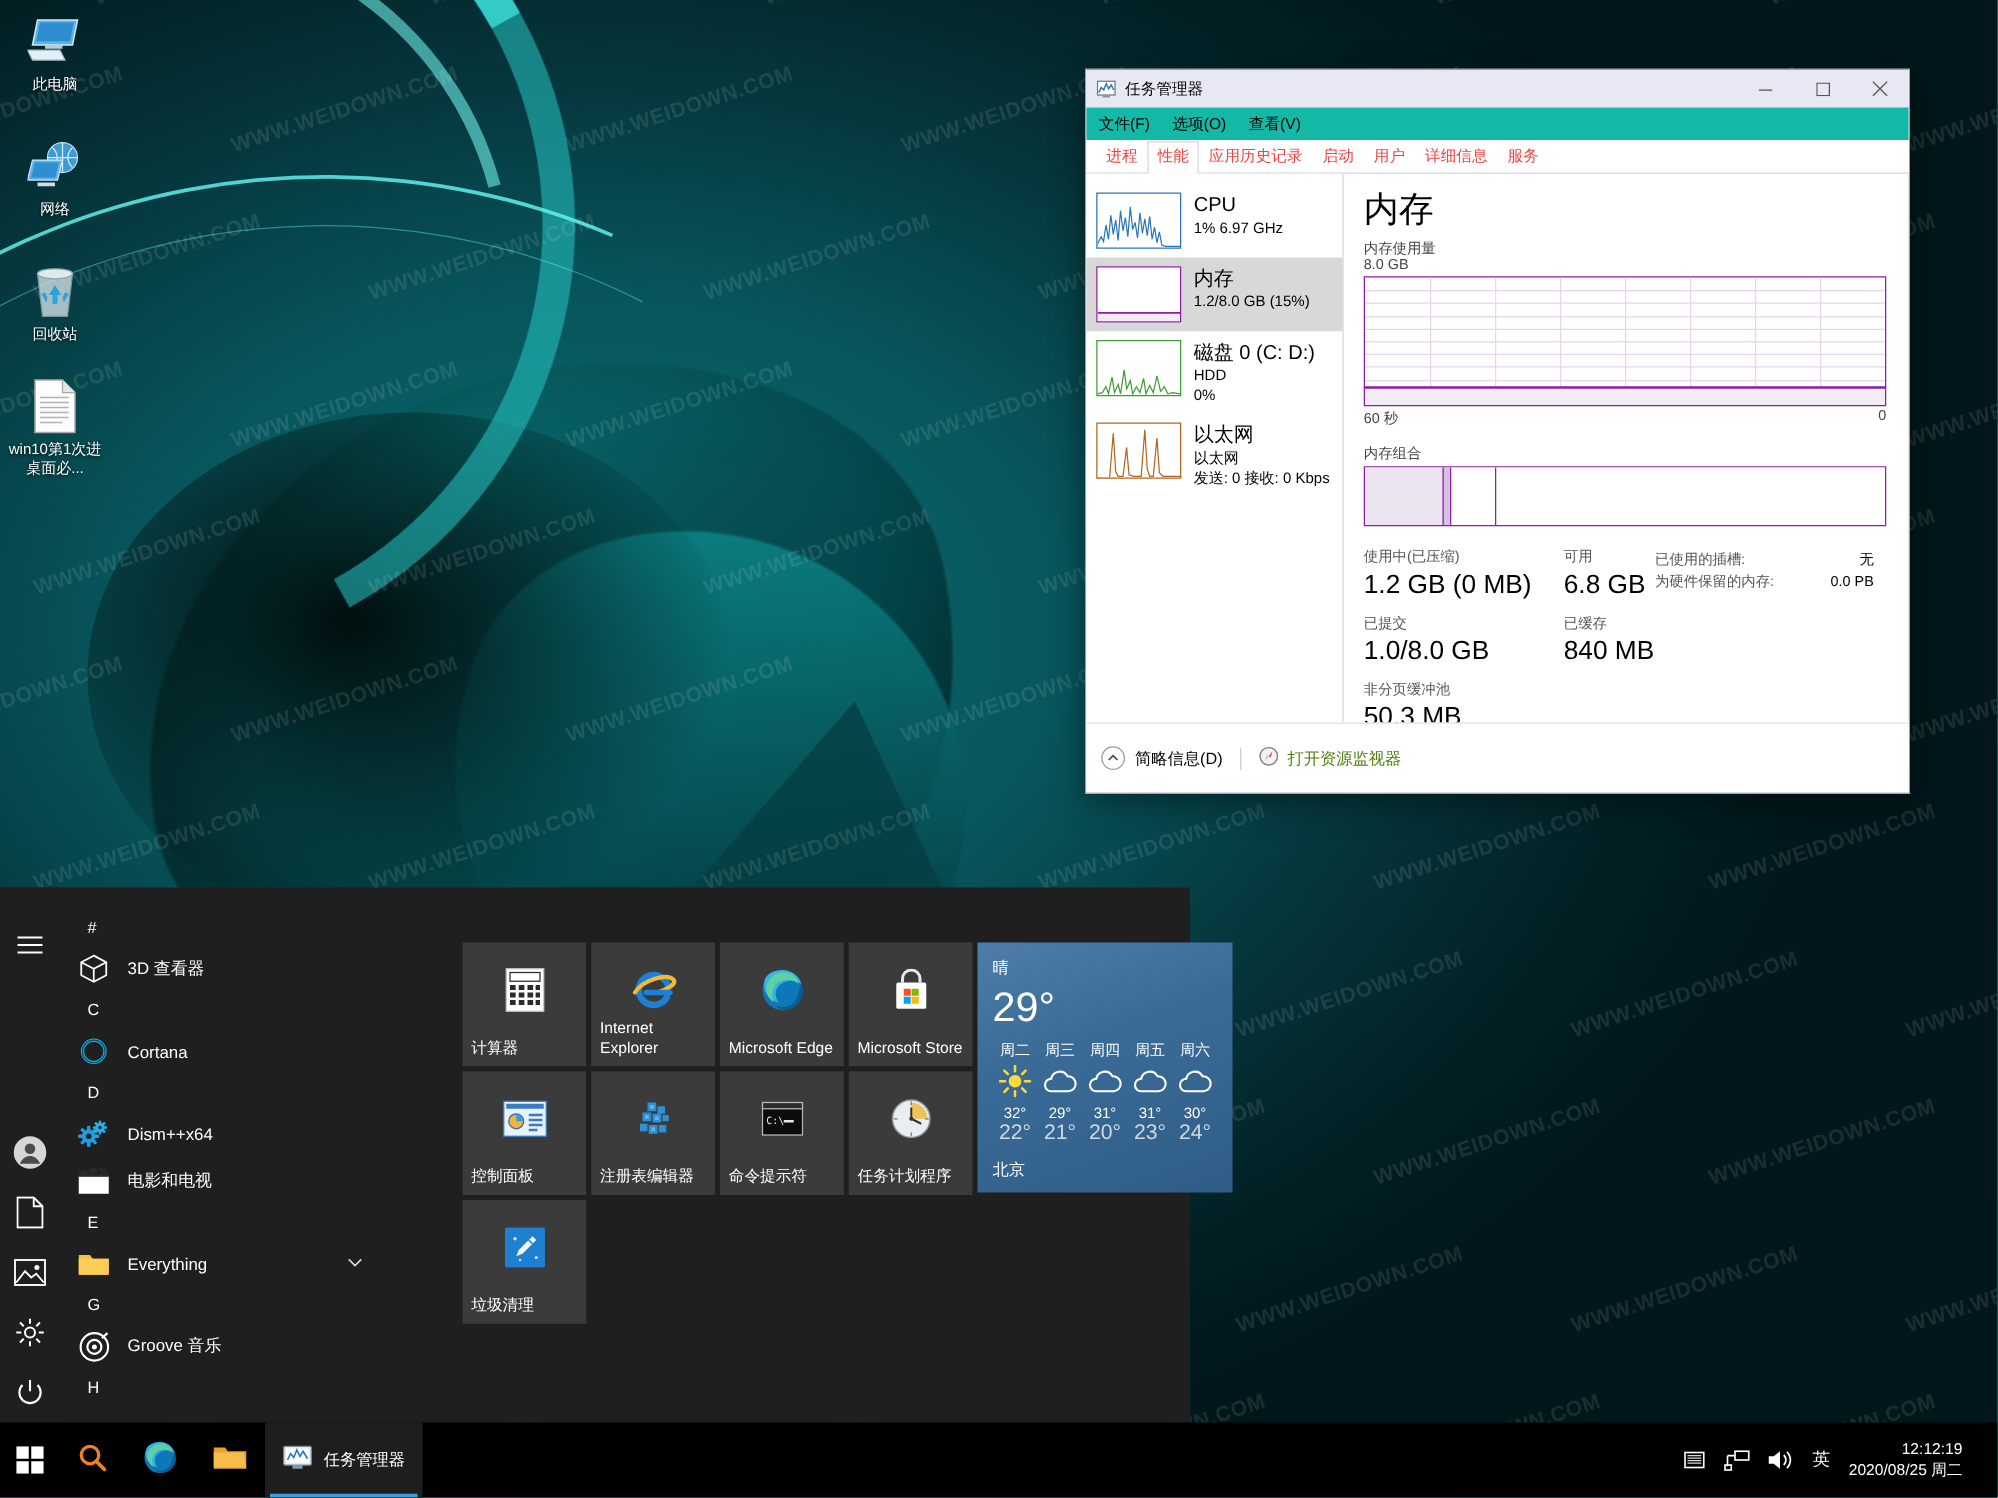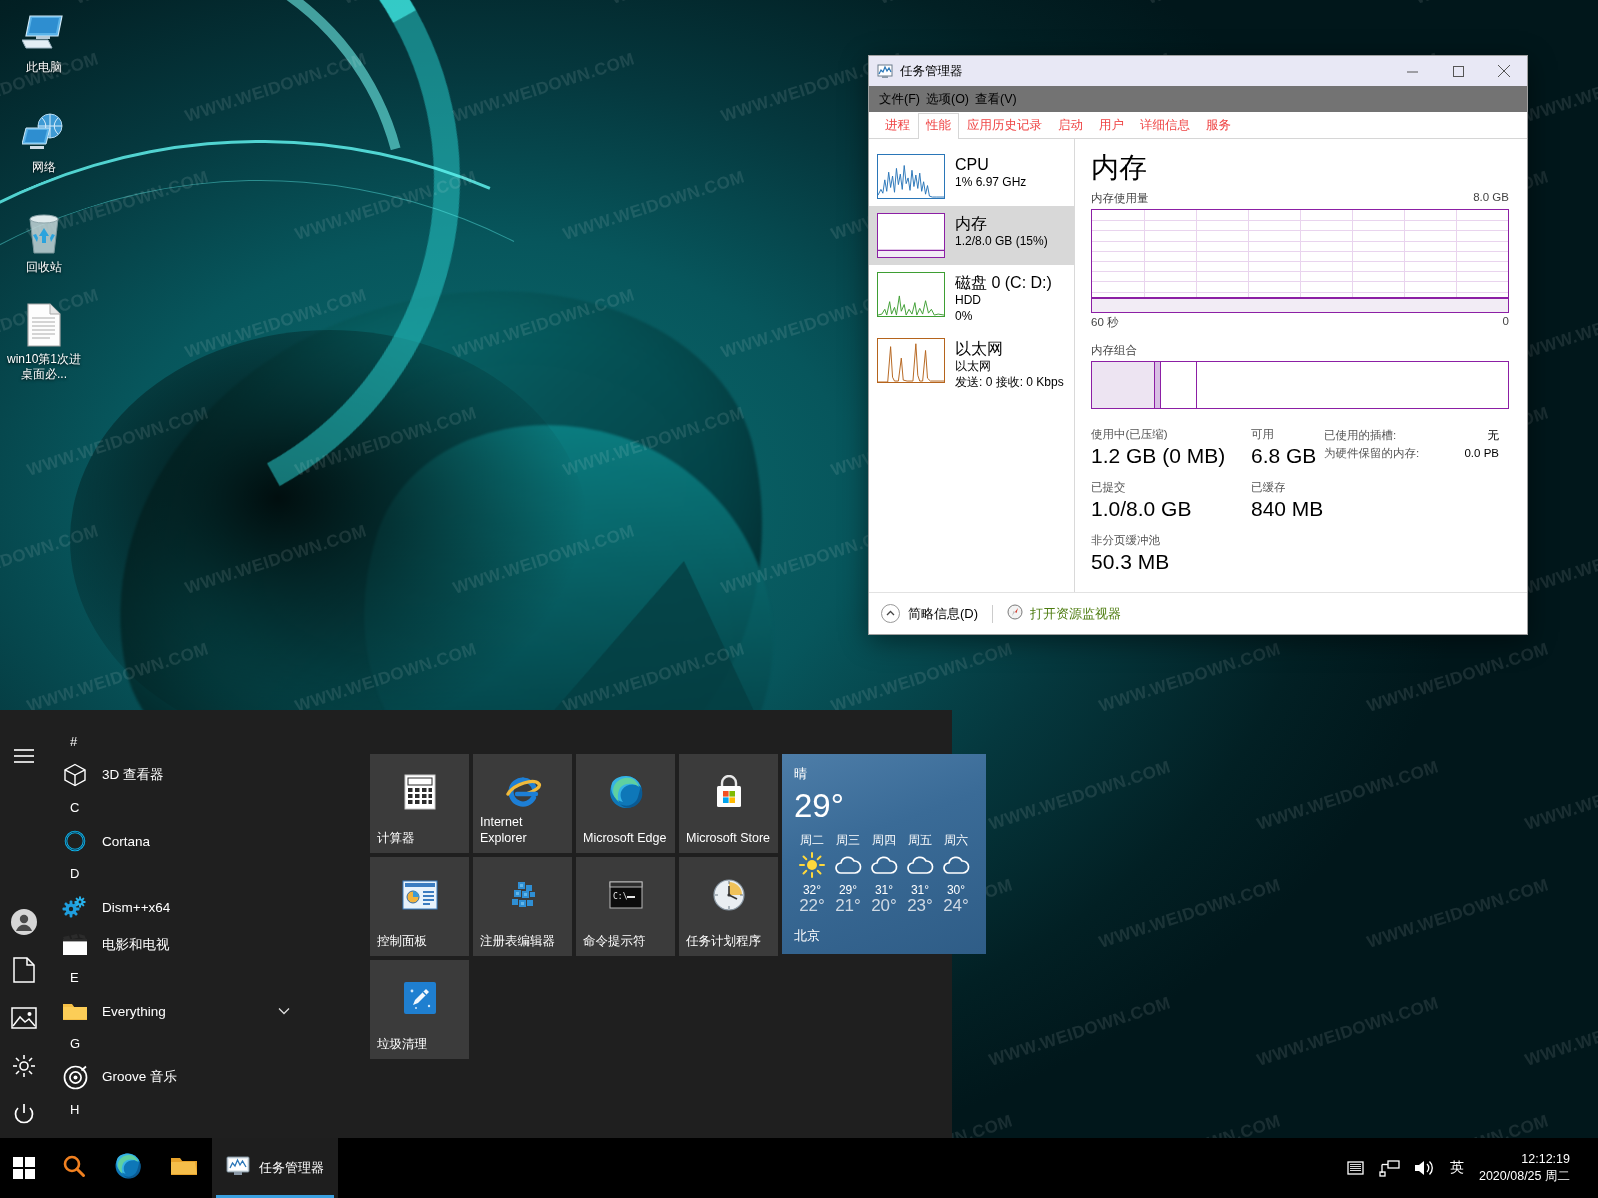--- a/index.html
+++ b/index.html
@@ -130,23 +130,23 @@
   .tm-title-ico { width: 16px; height: 16px; margin-right: 7px; flex: none; }
   .tm-title-txt { font-size: 12.5px; color: #000; }
   .tm-wbtns { margin-left: auto; display: flex; height: 30px; }
   .tm-wbtn {
     width: 46px; height: 30px;
     display: flex; align-items: center; justify-content: center;
     color: #444; font-size: 13px;
   }
 
   .tm-menu {
-    height: 26px; background: #737373;
+    height: 26px; background: #14b8a6;
     display: flex; align-items: center;
-    padding-left: 10px; gap: 6px;
+    padding-left: 10px; gap: 18px;
     font-size: 12.5px; color: #000;
     flex: none;
   }
   .tm-menu span { cursor: default; }
 
   .tm-tabs {
     display: flex; align-items: flex-end;
     height: 27px;
     padding-left: 8px;
     border-bottom: 1px solid #d6d6d6;
@@ -188,21 +188,21 @@
     border: 1px solid #0d6fb8;
     position: relative; overflow: hidden;
   }
   .tm-mini svg { display: block; width: 100%; height: 100%; }
   .tm-sinfo { min-width: 0; padding-top: 1px; }
   .tm-sname { font-size: 16px; line-height: 19px; color: #000; }
   .tm-ssub { font-size: 12px; line-height: 16px; color: #000; }
 
   .tm-main { flex: 1; padding: 12px 18px 0 16px; min-width: 0; }
   .tm-h1 { font-size: 28px; line-height: 34px; font-weight: 400; color: #000; margin-bottom: 6px; }
-  .tm-graph-lbl { display: flex; justify-content: space-between; font-size: 11.5px; color: #444; margin-bottom: 3px; }
+  .tm-graph-lbl { display: flex; justify-content: space-between; font-size: 11.5px; color: #444; margin-bottom: 3px; flex-direction: column; }
   .tm-graph {
     height: 104px; border: 1px solid #8c1fa5;
     position: relative; background: #fff; overflow: hidden;
   }
   .tm-grid { position: absolute; inset: 0; }
   .tm-grid .gl { position: absolute; background: #e9d4ee; }
   .tm-fill {
     position: absolute; left: 0; right: 0; bottom: 0;
     height: 15%;
     background: #f2ecf5;
@@ -221,21 +221,21 @@
   .tm-srow { display: flex; margin-bottom: 11px; }
   .tm-scell { }
   .tm-slabel { font-size: 11.5px; color: #555; line-height: 15px; }
   .tm-sval { font-size: 21px; line-height: 27px; color: #000; font-weight: 400; }
   .tm-stats-right { width: 185px; padding-top: 1px; }
   .tm-rrow { display: flex; align-items: baseline; margin-bottom: 3px; }
   .tm-rlabel { font-size: 11.5px; color: #555; }
   .tm-rval { font-size: 11.5px; color: #000; margin-left: auto; padding-right: 10px; }
 
   .tm-footer {
-    height: 42px; flex: none;
+    height: 56px; flex: none;
     border-top: 1px solid #e2e2e2;
     display: flex; align-items: center;
     padding-left: 12px; gap: 10px;
     background: #fff;
   }
   .tm-fewer { display: flex; align-items: center; gap: 8px; font-size: 13px; }
   .tm-circ {
     width: 19px; height: 19px; border-radius: 50%;
     border: 1px solid #999; display: flex; align-items: center; justify-content: center;
     font-size: 9px; color: #333;

